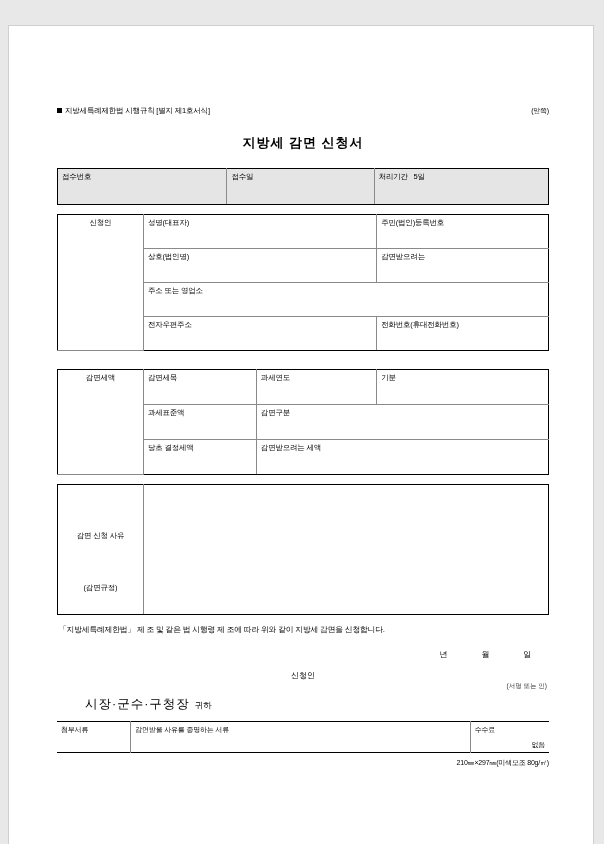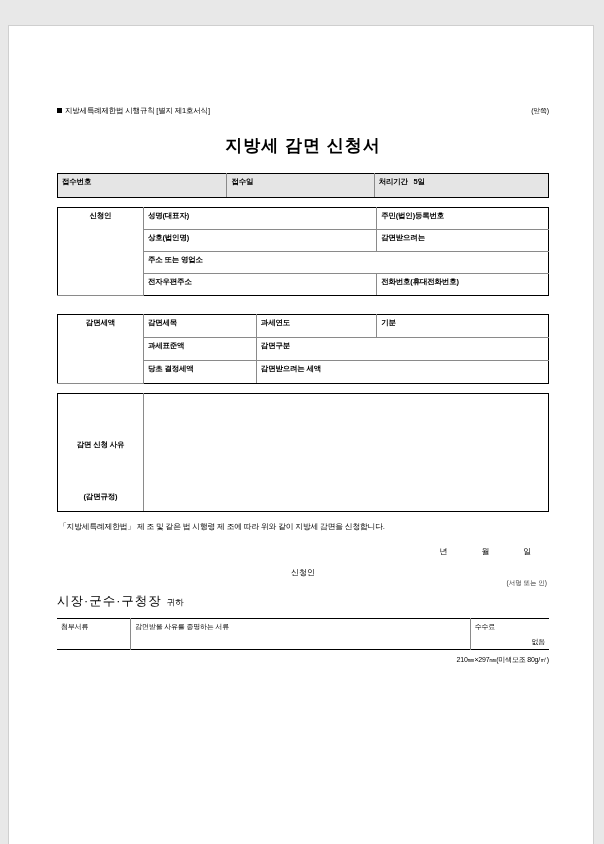--- a/index.html
+++ b/index.html
@@ -49,40 +49,39 @@
     width: 5px;
     height: 5px;
     background: #000;
     margin-right: 3px;
     vertical-align: 0px;
   }
 
   
   .doc-title {
     text-align: center;
-    font-size: 17px;
+    font-size: 13px;
     font-weight: bold;
     letter-spacing: 1px;
     margin: 0 0 16px 0;
   }
 
   
   .tbl {
     width: 100%;
     border-collapse: collapse;
     table-layout: fixed;
     font-size: 7.5px;
     letter-spacing: -0.2px;
   }
   .tbl td {
     border: 0.6px solid #8a8a8a;
-    padding: 3px 4px 0 4px;
+    padding: 3px 4px 12px 4px;
     vertical-align: top;
     line-height: 1.25;
-    font-weight: bold;
   }
   .thick-top > td { border-top: 1.6px solid #000; }
   .thick-bottom > td { border-bottom: 1.6px solid #000; }
   .outer-l { border-left: 1.6px solid #000 !important; }
   .outer-r { border-right: 1.6px solid #000 !important; }
 
   .gray { background: #e5e5e5; }
   .vmid {
     vertical-align: middle;
     text-align: center;
@@ -128,20 +127,21 @@
     top: 14px;
     font-size: 6.5px;
     color: #333;
   }
 
   .addressee {
     font-size: 12.5px;
     letter-spacing: 1px;
     margin-top: 2px;
     margin-bottom: 8px;
+    margin-left: 28px;
   }
   .addressee .to {
     font-size: 8.5px;
     letter-spacing: 0;
     margin-left: 5px;
   }
 
   
   .attach {
     width: 100%;

